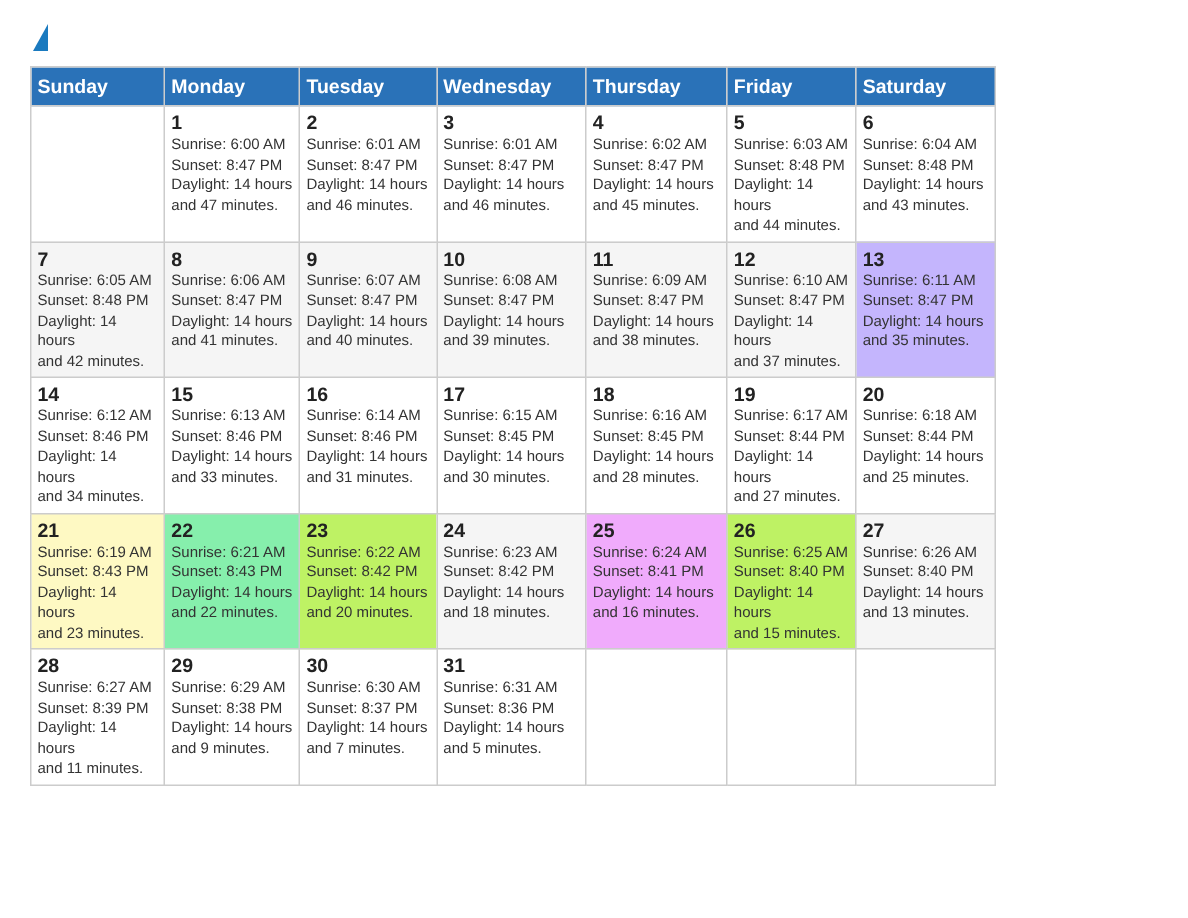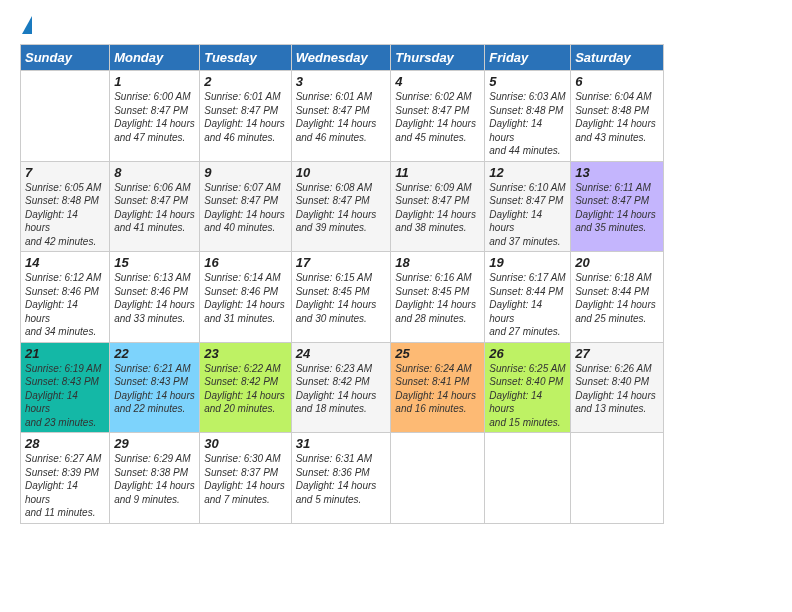--- a/index.html
+++ b/index.html
@@ -7,21 +7,20 @@
       font-family: Arial, sans-serif;
       background: #fff;
       width: 792px;
       height: 612px;
       overflow: hidden;
     }
     .page {
       width: 684px;
       min-height: 612px;
       padding: 16px 20px 15px 20px;
-      font-style: italic;
     }
     .header {
       display: flex;
       justify-content: space-between;
       align-items: flex-start;
       margin-bottom: 10px;
     }
     .logo {
       display: flex;
       flex-direction: column;
@@ -271,49 +270,49 @@
           </td>
           <td>
             <span class="day-num">20</span>
             <div class="day-info" style="white-space: pre-line;">Sunrise: 6:18 AM
 Sunset: 8:44 PM
 Daylight: 14 hours
 and 25 minutes.</div>
           </td>
         </tr>
         <tr style="background: rgb(245, 245, 245);">
-          <td style="background: #14b8a6;">
+          <td style="background: #fef9c3;">
             <span class="day-num">21</span>
             <div class="day-info" style="white-space: pre-line;">Sunrise: 6:19 AM
 Sunset: 8:43 PM
 Daylight: 14 hours
 and 23 minutes.</div>
           </td>
-          <td style="background: #7dd3fc;">
+          <td style="background: #86efac;">
             <span class="day-num">22</span>
             <div class="day-info" style="white-space: pre-line;">Sunrise: 6:21 AM
 Sunset: 8:43 PM
 Daylight: 14 hours
 and 22 minutes.</div>
           </td>
           <td style="background: #bef264;">
             <span class="day-num">23</span>
             <div class="day-info" style="white-space: pre-line;">Sunrise: 6:22 AM
 Sunset: 8:42 PM
 Daylight: 14 hours
 and 20 minutes.</div>
           </td>
           <td style="background: rgb(245, 245, 245);">
             <span class="day-num">24</span>
             <div class="day-info" style="white-space: pre-line;">Sunrise: 6:23 AM
 Sunset: 8:42 PM
 Daylight: 14 hours
 and 18 minutes.</div>
           </td>
-          <td style="background: #fdba74;">
+          <td style="background: #f0abfc;">
             <span class="day-num">25</span>
             <div class="day-info" style="white-space: pre-line;">Sunrise: 6:24 AM
 Sunset: 8:41 PM
 Daylight: 14 hours
 and 16 minutes.</div>
           </td>
           <td style="background: #bef264;">
             <span class="day-num">26</span>
             <div class="day-info" style="white-space: pre-line;">Sunrise: 6:25 AM
 Sunset: 8:40 PM

